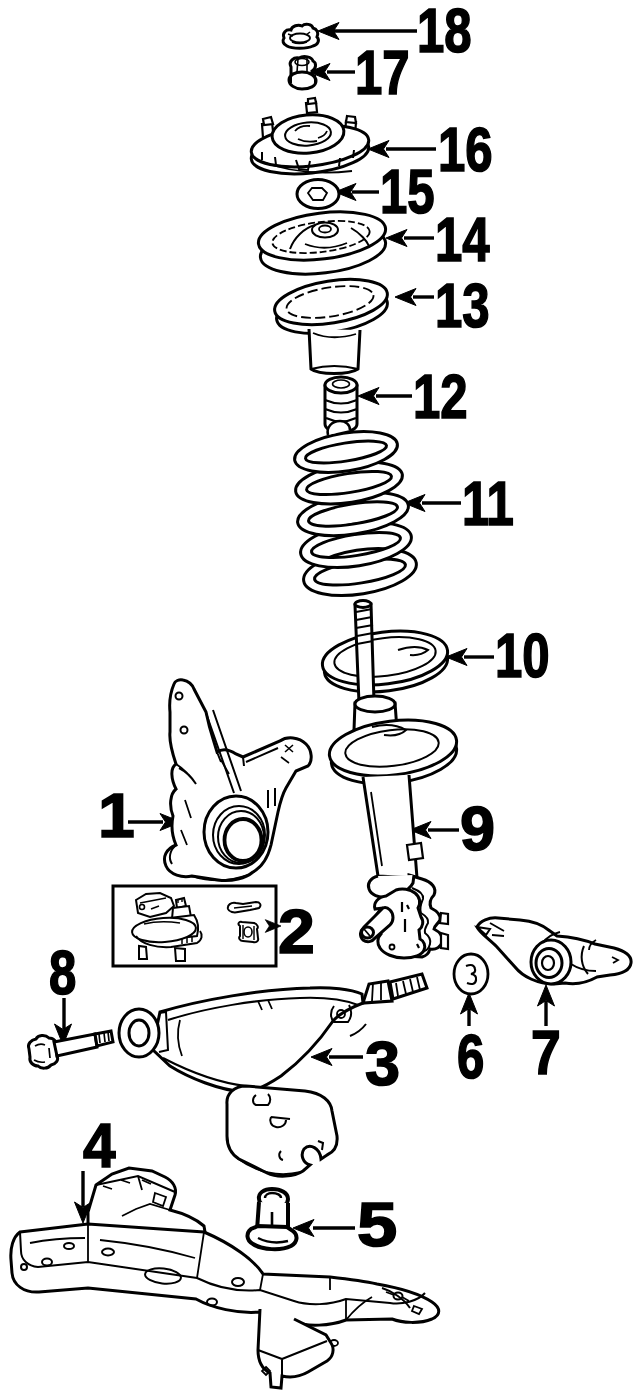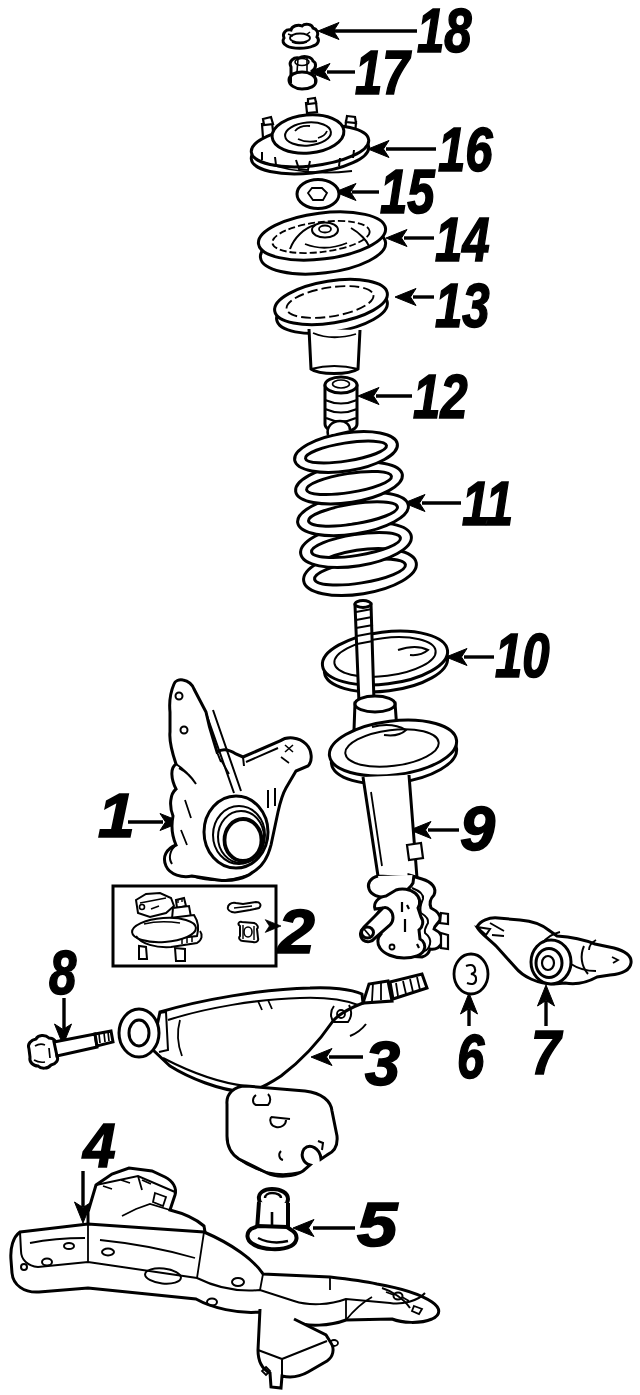--- a/index.html
+++ b/index.html
@@ -1,16 +1,16 @@
 <!DOCTYPE html>
 <html><head>
 <meta charset="utf-8">
 <style>
 html,body{margin:0;padding:0;background:#fff;}
-#wrap{width:640px;height:1395px;position:relative;background:#0369a1;overflow:hidden;font-style:italic;}
+#wrap{width:640px;height:1395px;position:relative;background:#0369a1;overflow:hidden;}
 text{font-family:"Liberation Sans",sans-serif;font-weight:bold;}
 </style>
 </head>
 <body>
 <div id="wrap">
 <svg width="640" height="1395" viewBox="0 0 640 1395">
 <defs>
 <g id="ah">
           <path d="M0,0 L21,-8.5 L15.5,0 L21,8.5 Z" fill="#000" stroke="#000" stroke-width="1"></path>
         </g>

